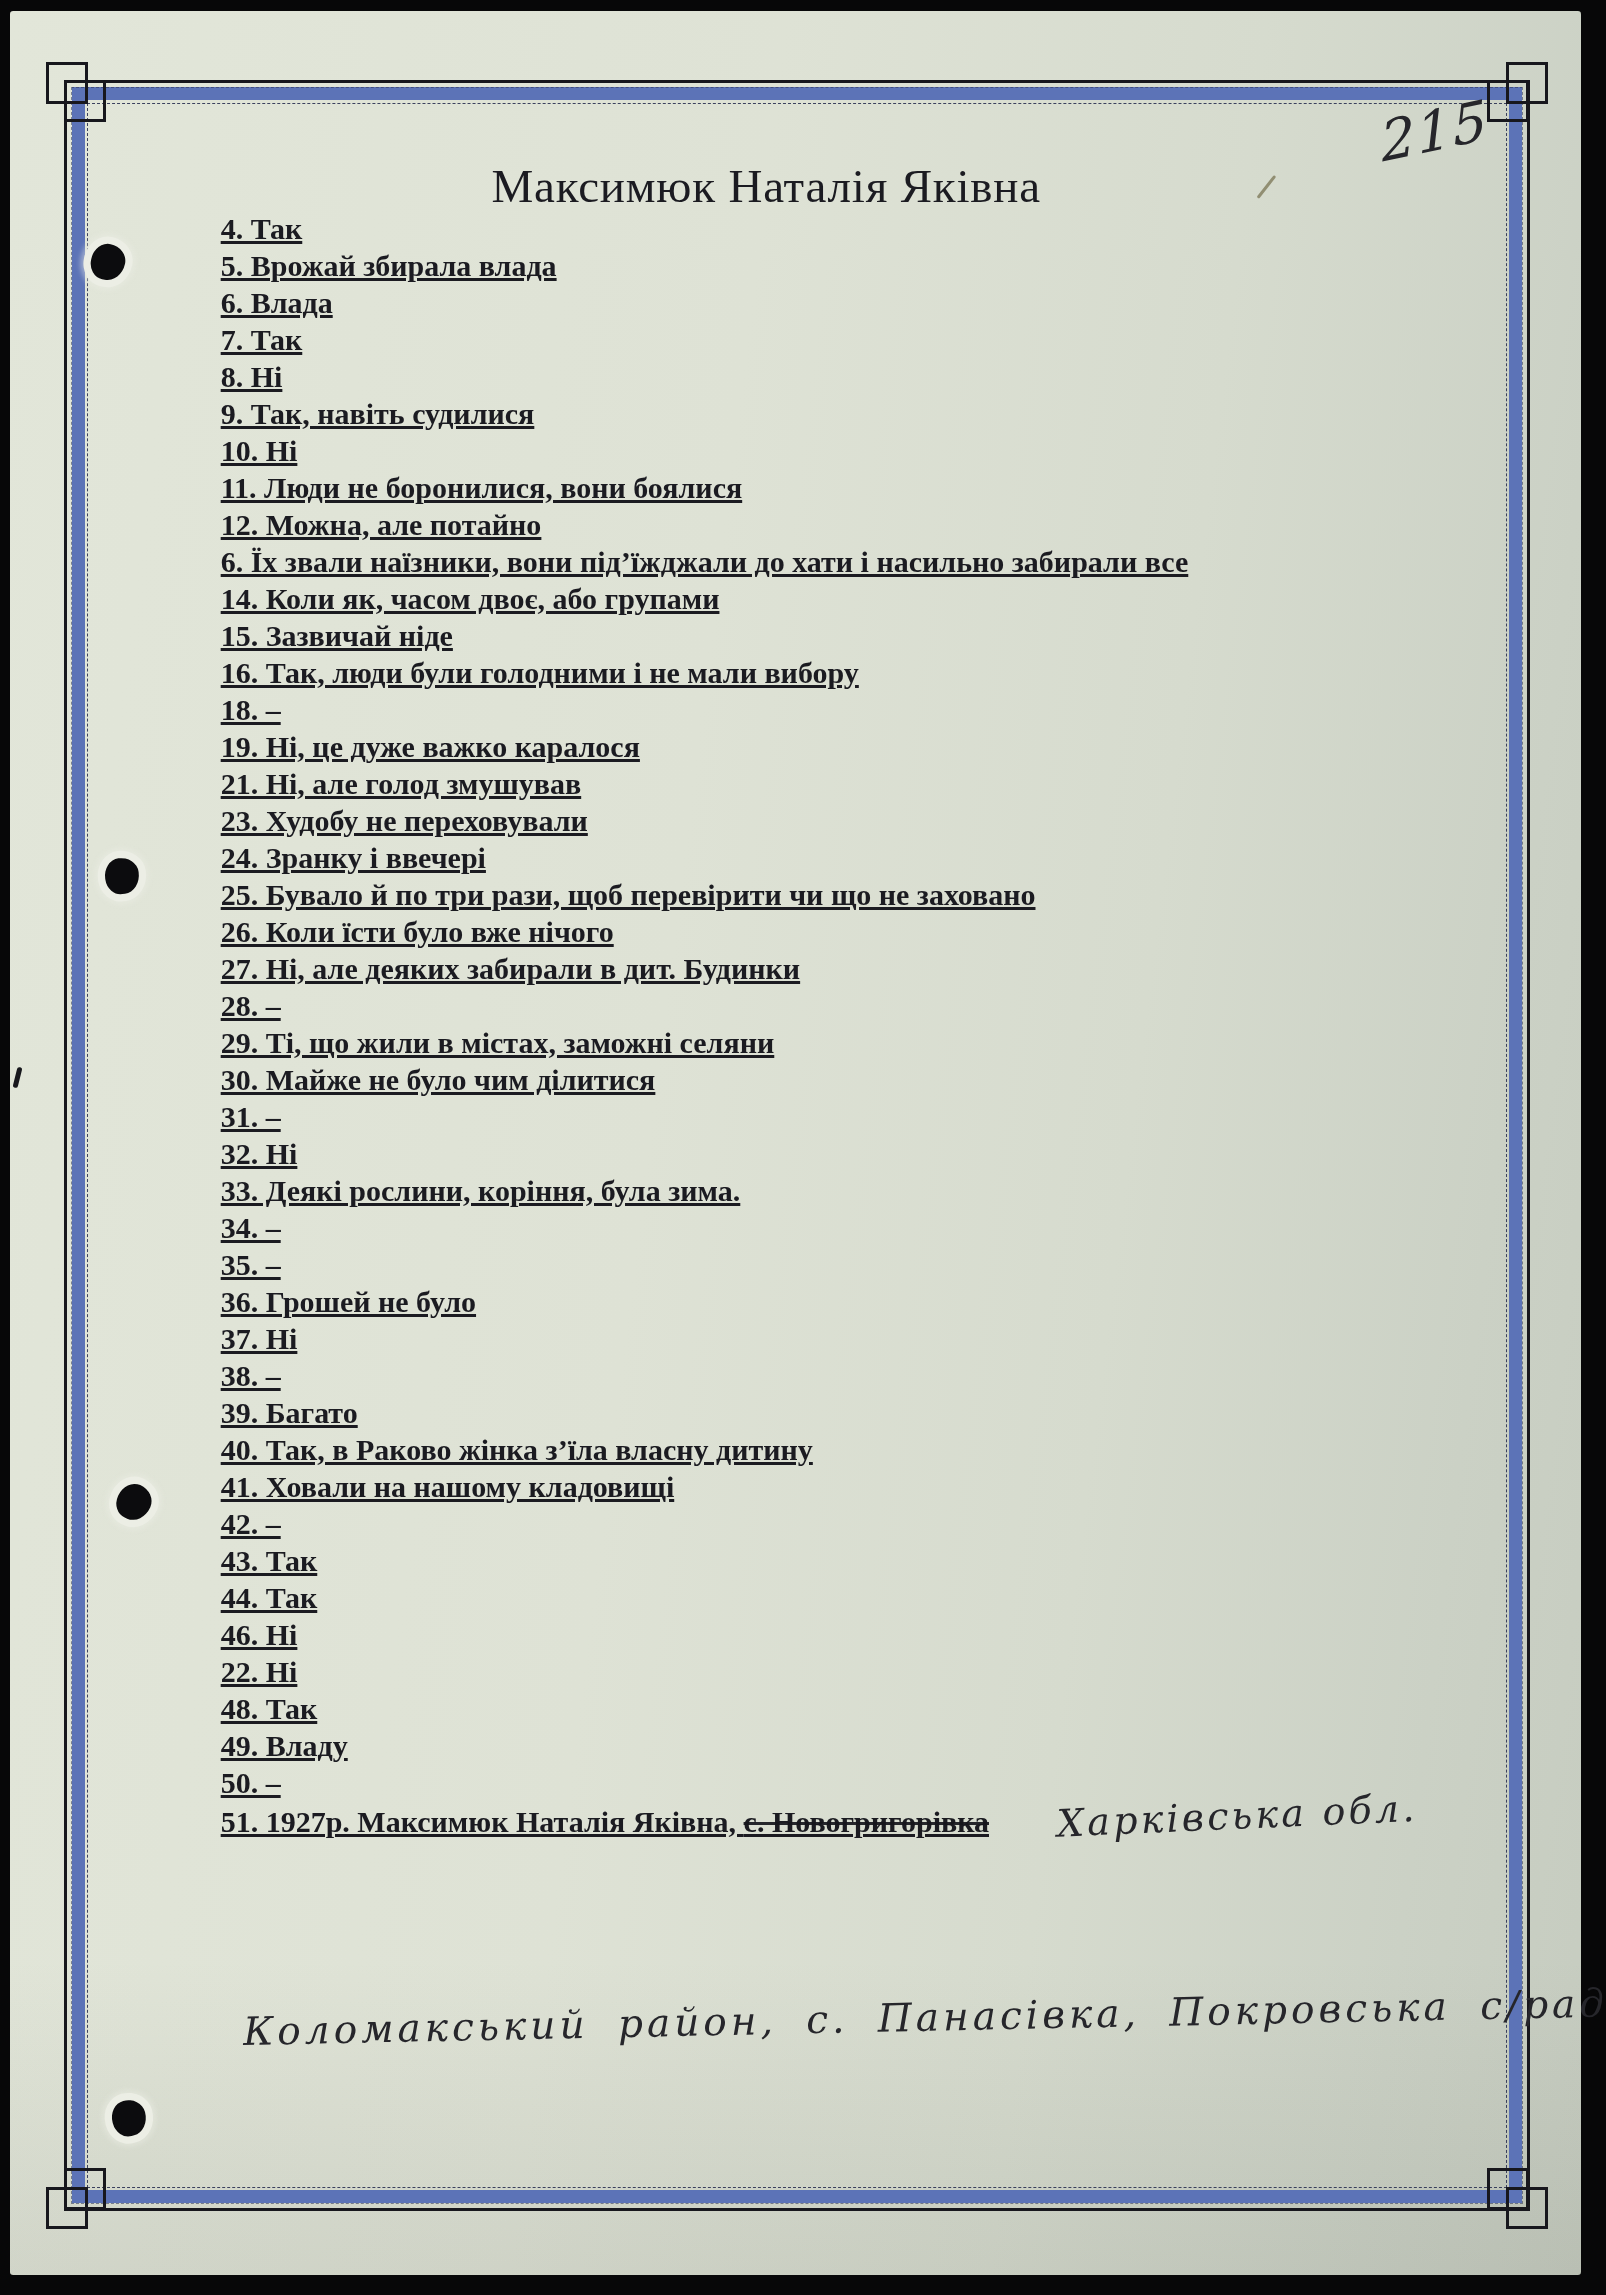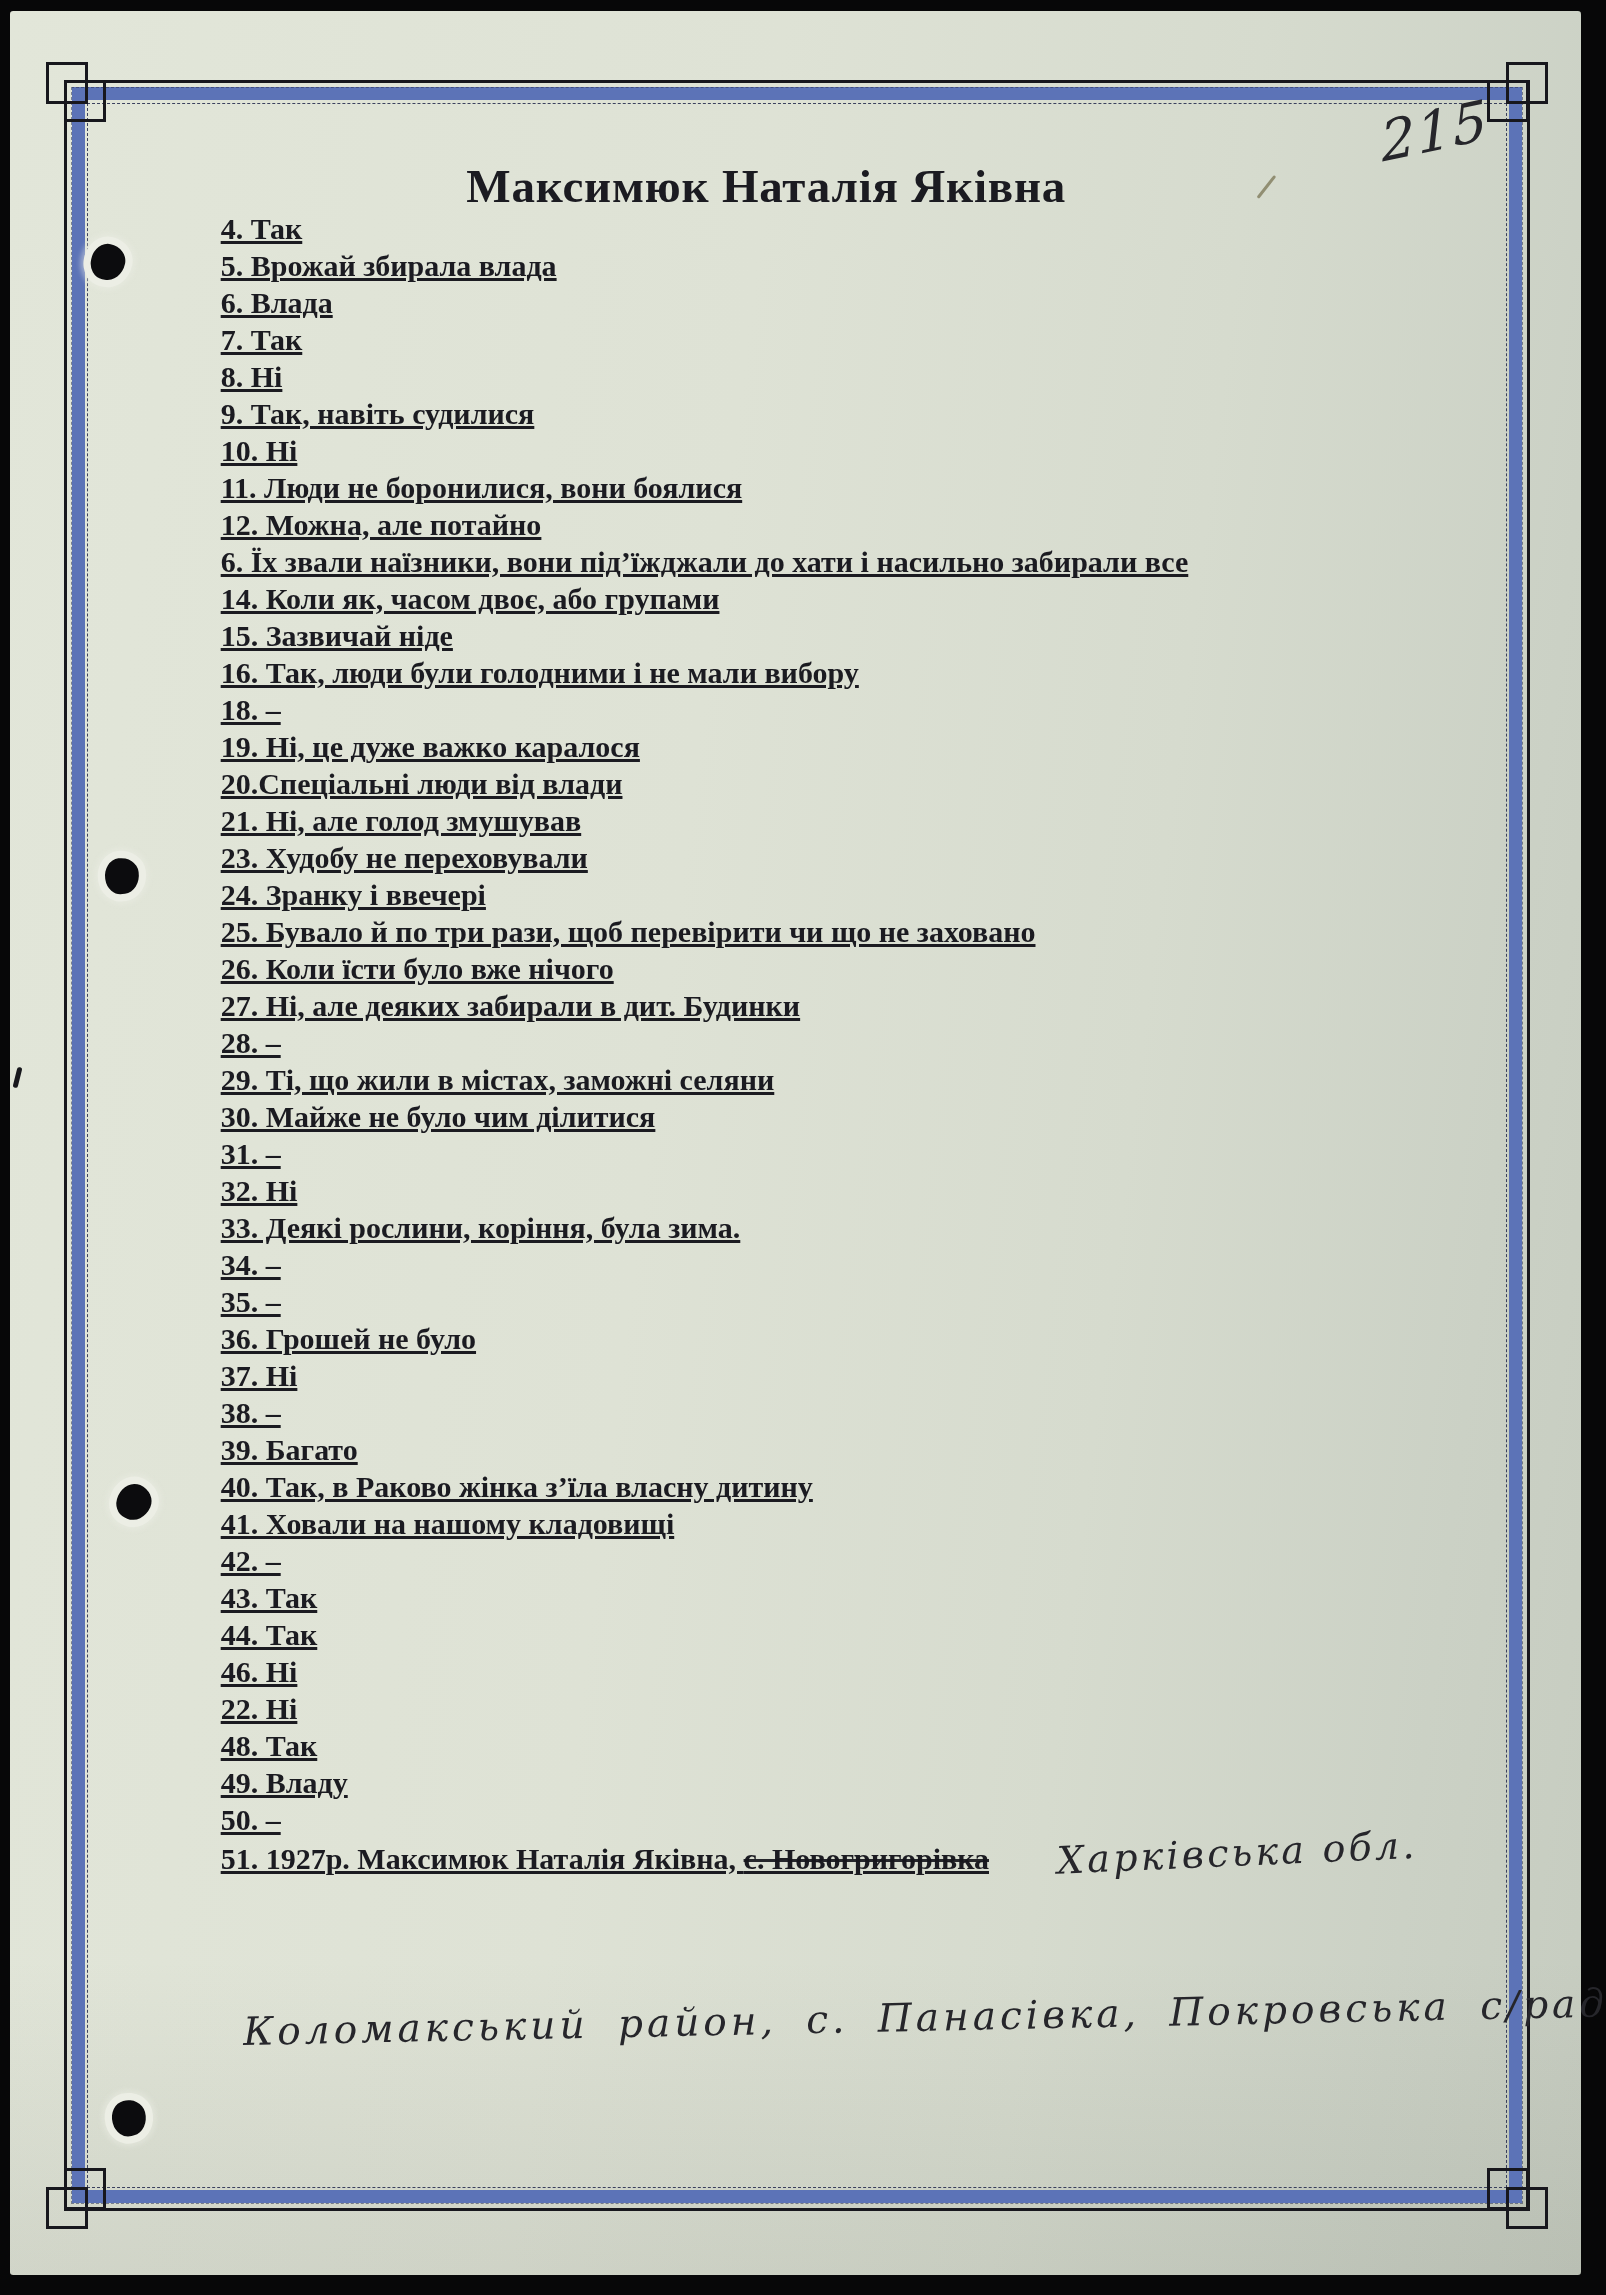--- a/index.html
+++ b/index.html
@@ -43,21 +43,21 @@
   }
   .hole-1 { left:81px; top:233px;  transform:rotate(12deg); }
   .hole-2 { left:95px; top:847px; transform:rotate(-8deg); }
   .hole-3 { left:107px; top:1473px; transform:rotate(24deg); }
   .hole-4 { left:102px; top:2089px; transform:rotate(-15deg); }
   
   .content { position:absolute; inset:0; z-index:5; color:var(--ink,#1b1b21); }
   .title {
     position:absolute; left:0; right:58px; top:148px;
     margin:0; text-align:center;
-    font-size:47px; font-weight:bold; letter-spacing:0.8px;
+    font-size:47px; font-weight:normal; letter-spacing:0.8px;
   }
   .answers {
     position:absolute; left:211px; top:199px; right:49px;
     font-size:30px; font-weight:bold; line-height:37px;
     white-space:nowrap;
     text-decoration:underline;
   }
   .struck { text-decoration:line-through; text-decoration-thickness:3.2px; text-decoration-color:rgba(22,22,28,.92); }
   
   .hw {
@@ -130,21 +130,20 @@
             <div class="line">9. Так, навіть судилися</div>
             <div class="line">10. Ні</div>
             <div class="line">11. Люди не боронилися, вони боялися</div>
             <div class="line">12. Можна, але потайно</div>
             <div class="line">6. Їх звали наїзники, вони під’їжджали до хати і насильно забирали все</div>
             <div class="line">14. Коли як, часом двоє, або групами</div>
             <div class="line">15. Зазвичай ніде</div>
             <div class="line">16. Так, люди були голодними і не мали вибору</div>
             <div class="line">18. –</div>
             <div class="line">19. Ні, це дуже важко каралося</div>
-            <div class="line">20.Спеціальні люди від влади</div>
             <div class="line">21. Ні, але голод змушував</div>
             <div class="line">23. Худобу не переховували</div>
             <div class="line">24. Зранку і ввечері</div>
             <div class="line">25. Бувало й по три рази, щоб перевірити чи що не заховано</div>
             <div class="line">26. Коли їсти було вже нічого</div>
             <div class="line">27. Ні, але деяких забирали в дит. Будинки</div>
             <div class="line">28. –</div>
             <div class="line">29. Ті, що жили в містах, заможні селяни</div>
             <div class="line">30. Майже не було чим ділитися</div>
             <div class="line">31. –</div>

